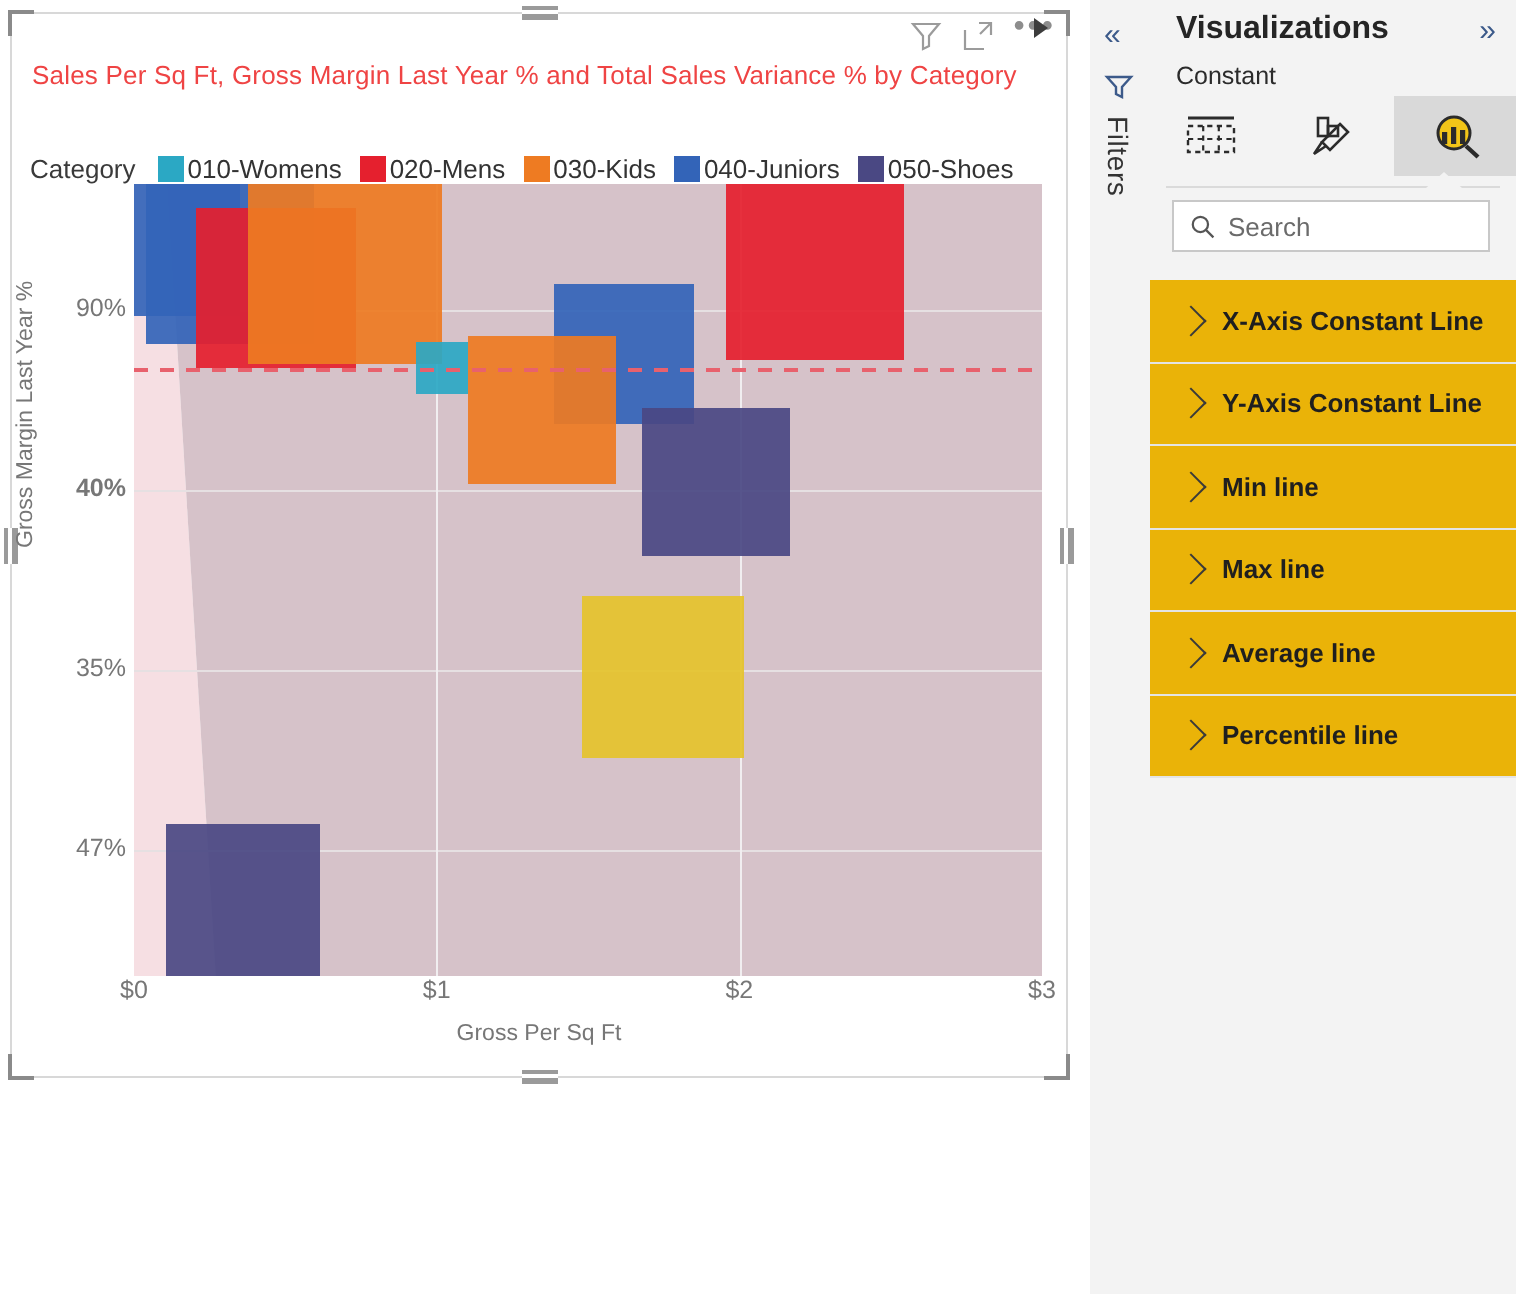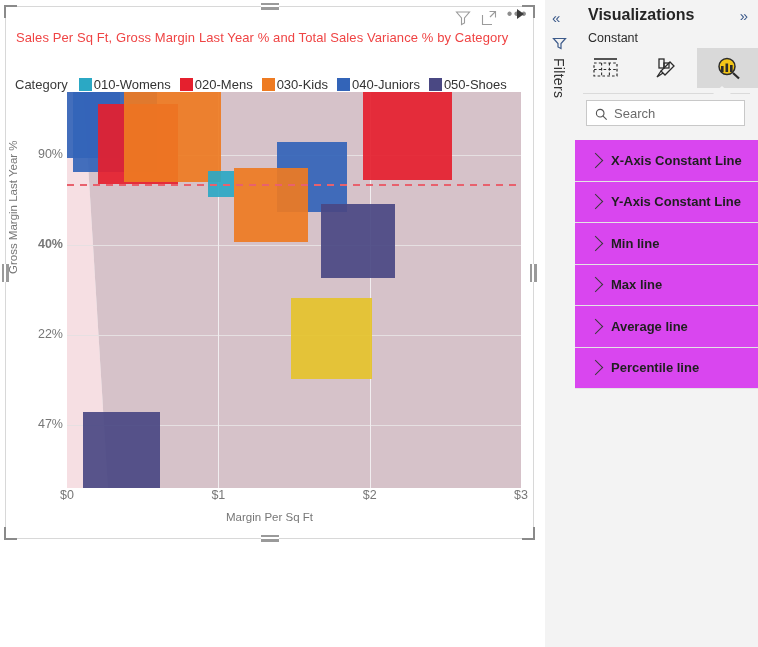--- a/index.html
+++ b/index.html
@@ -96,21 +96,21 @@
   .tab-underline{position:absolute;left:8px;top:93px;width:167px;height:1px;background:#dadada;}
 
   .searchbox{position:absolute;left:11px;top:100px;width:159px;height:26px;
              background:#fff;border:1px solid #c8c8c8;box-sizing:border-box;
              display:flex;align-items:center;}
   .search-ico{width:13px;height:13px;margin:0 6px 0 8px;color:#555;}
   .search-text{font-size:13px;color:#6b6b6b;}
 
   .acc-list{position:absolute;left:0;top:140px;width:183px;}
   .acc-row{position:relative;height:40.5px;border-bottom:1px solid #e4e4e4;
-           display:flex;align-items:center;background:#d946ef;}
+           display:flex;align-items:center;background:#eab308;}
   .acc-chev{width:10px;height:10px;margin-left:15px;margin-right:10px;
             border-right:1.7px solid #3a3a3a;border-bottom:1.7px solid #3a3a3a;
             transform:rotate(-45deg);}
   .acc-label{font-size:13px;color:#1f1f1f;font-weight:bold;}
 </style>
 </head>
 <body>
 
 <div class="app">
 
@@ -167,21 +167,21 @@
           <span class="legend-swatch" style="background:#4A4883"></span>
           <span class="legend-label">050-Shoes</span>
         </span>
       </div>
       <div class="legend-arrow"></div>
 
       <div class="plot-wrap">
         <div class="ylabel">Gross Margin Last Year %</div>
         <div class="yticks">
             <div class="ytick" style="top: 341px;">47%</div>
-            <div class="ytick" style="top: 251px;">22%</div>
+            <div class="ytick" style="top: 251px;">35%</div>
             <div class="ytick" style="top: 161px; font-weight: bold;">40%</div>
             <div class="ytick" style="top: 71px;">90%</div>
           </div>
         <div class="plotarea">
             <svg width="454" height="396" style="position: absolute; left: 0px; top: 0px;">
               <polygon points="0,0 16.64666666666667,0 40.86000000000001,396 0,396" fill="#F6DFE3"></polygon>
               <polygon points="16.64666666666667,0 454,0 454,396 40.86000000000001,396" fill="#D6C2C9"></polygon>
             </svg>
             <div class="gridline" style="top: 333px;"></div>
             <div class="gridline" style="top: 243px;"></div>
@@ -201,21 +201,21 @@
             <div class="marker" style="width: 81px; height: 81px; left: 224.333px; top: 206.1px; background: rgb(229, 195, 43); opacity: 0.92;"></div>
             <div class="marker" style="width: 77px; height: 77px; left: 15.98px; top: 319.7px; background: rgb(74, 72, 131); opacity: 0.92;"></div>
             <div class="median-line" style="top: 91.8px;"></div>
           </div>
         <div class="xticks">
             <div class="xtick" style="left: 62px;">$0</div>
             <div class="xtick" style="left: 213.333px;">$1</div>
             <div class="xtick" style="left: 364.667px;">$2</div>
             <div class="xtick" style="left: 516px;">$3</div>
           </div>
-        <div class="xlabel">Margin Per Sq Ft</div>
+        <div class="xlabel">Gross Per Sq Ft</div>
       </div>
     </div>
   </div>
 
   <div class="filters-rail">
     <div class="rail-chev">«</div>
     <div class="rail-filter-icon">
       <svg viewBox="0 0 16 16" width="16" height="16">
           <path d="M1.5 2.5h12l-4.5 5v5l-3-1.5V7.5z" fill="none" stroke="#3c5a8a" stroke-width="1.2"></path>
         </svg>

